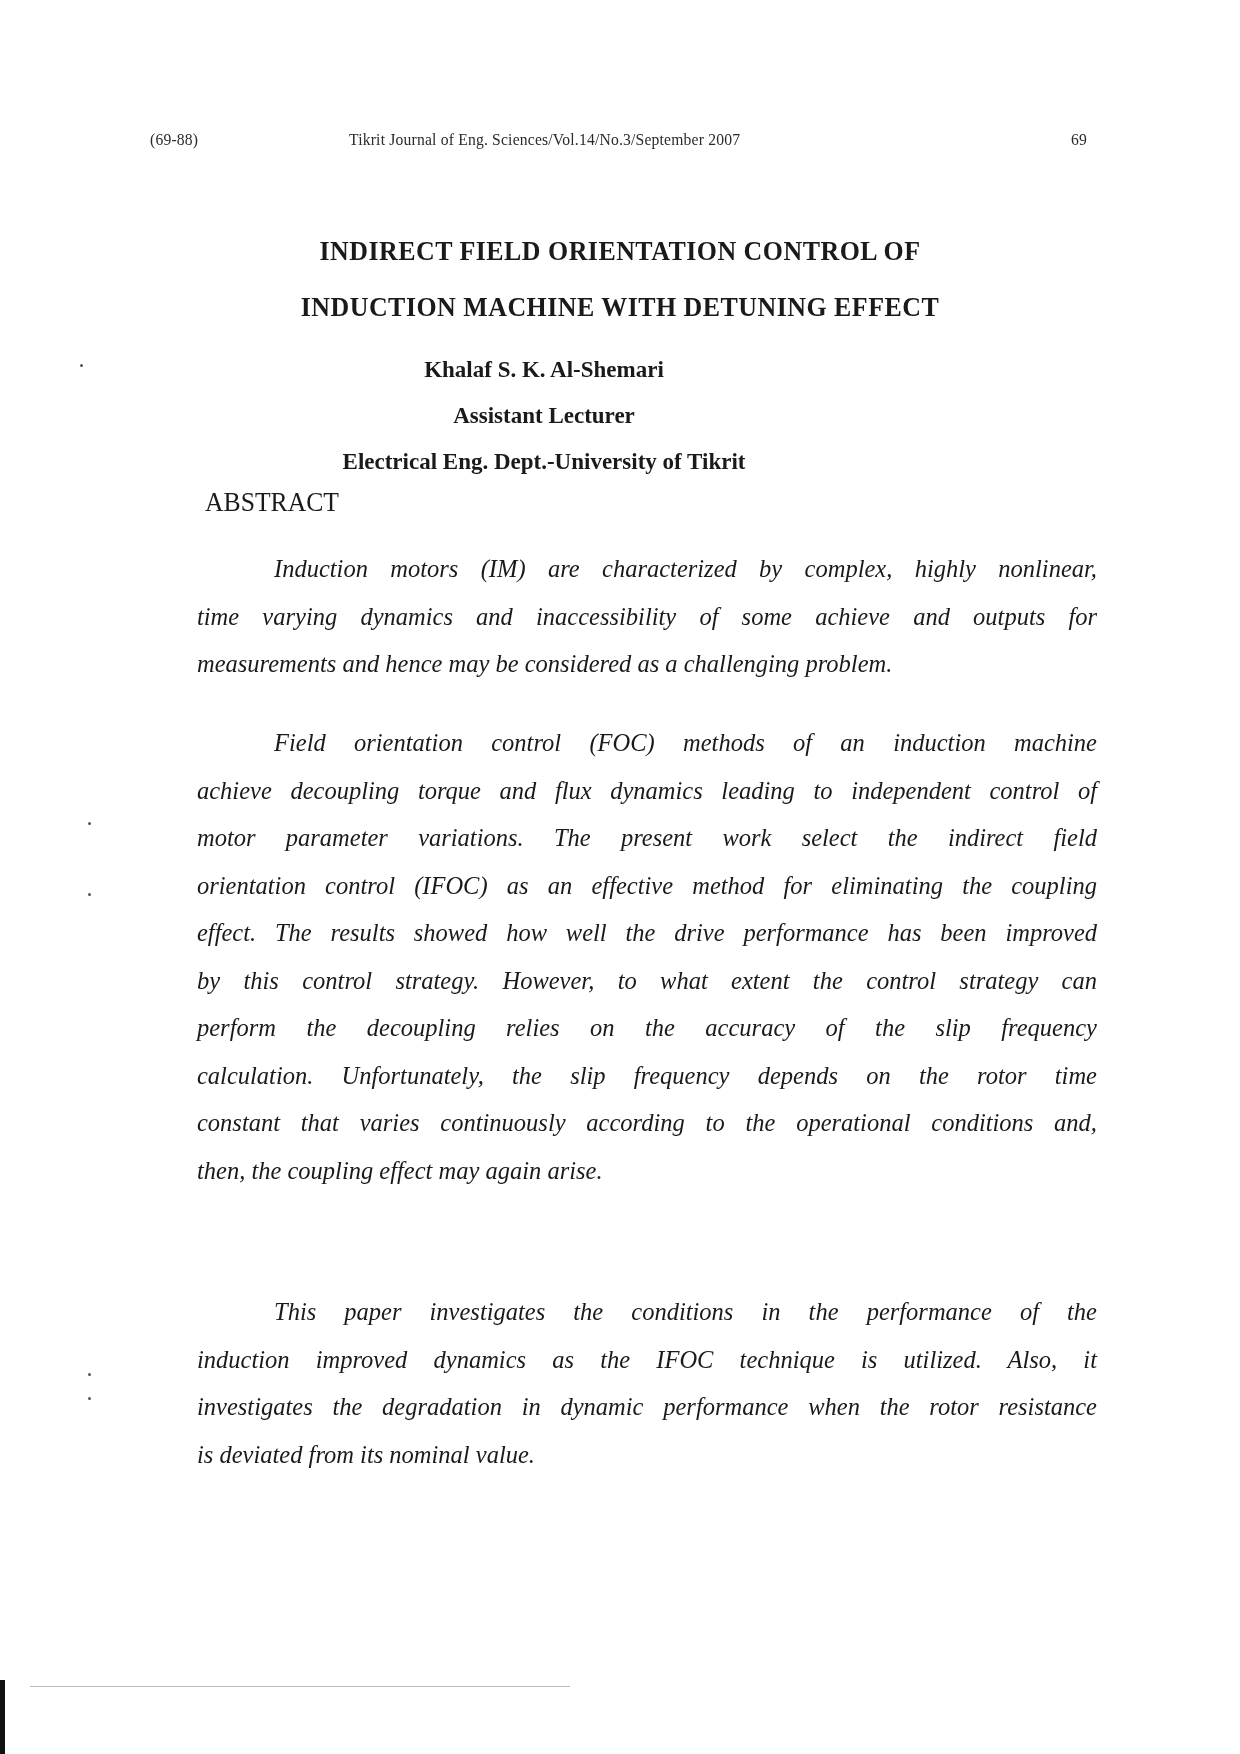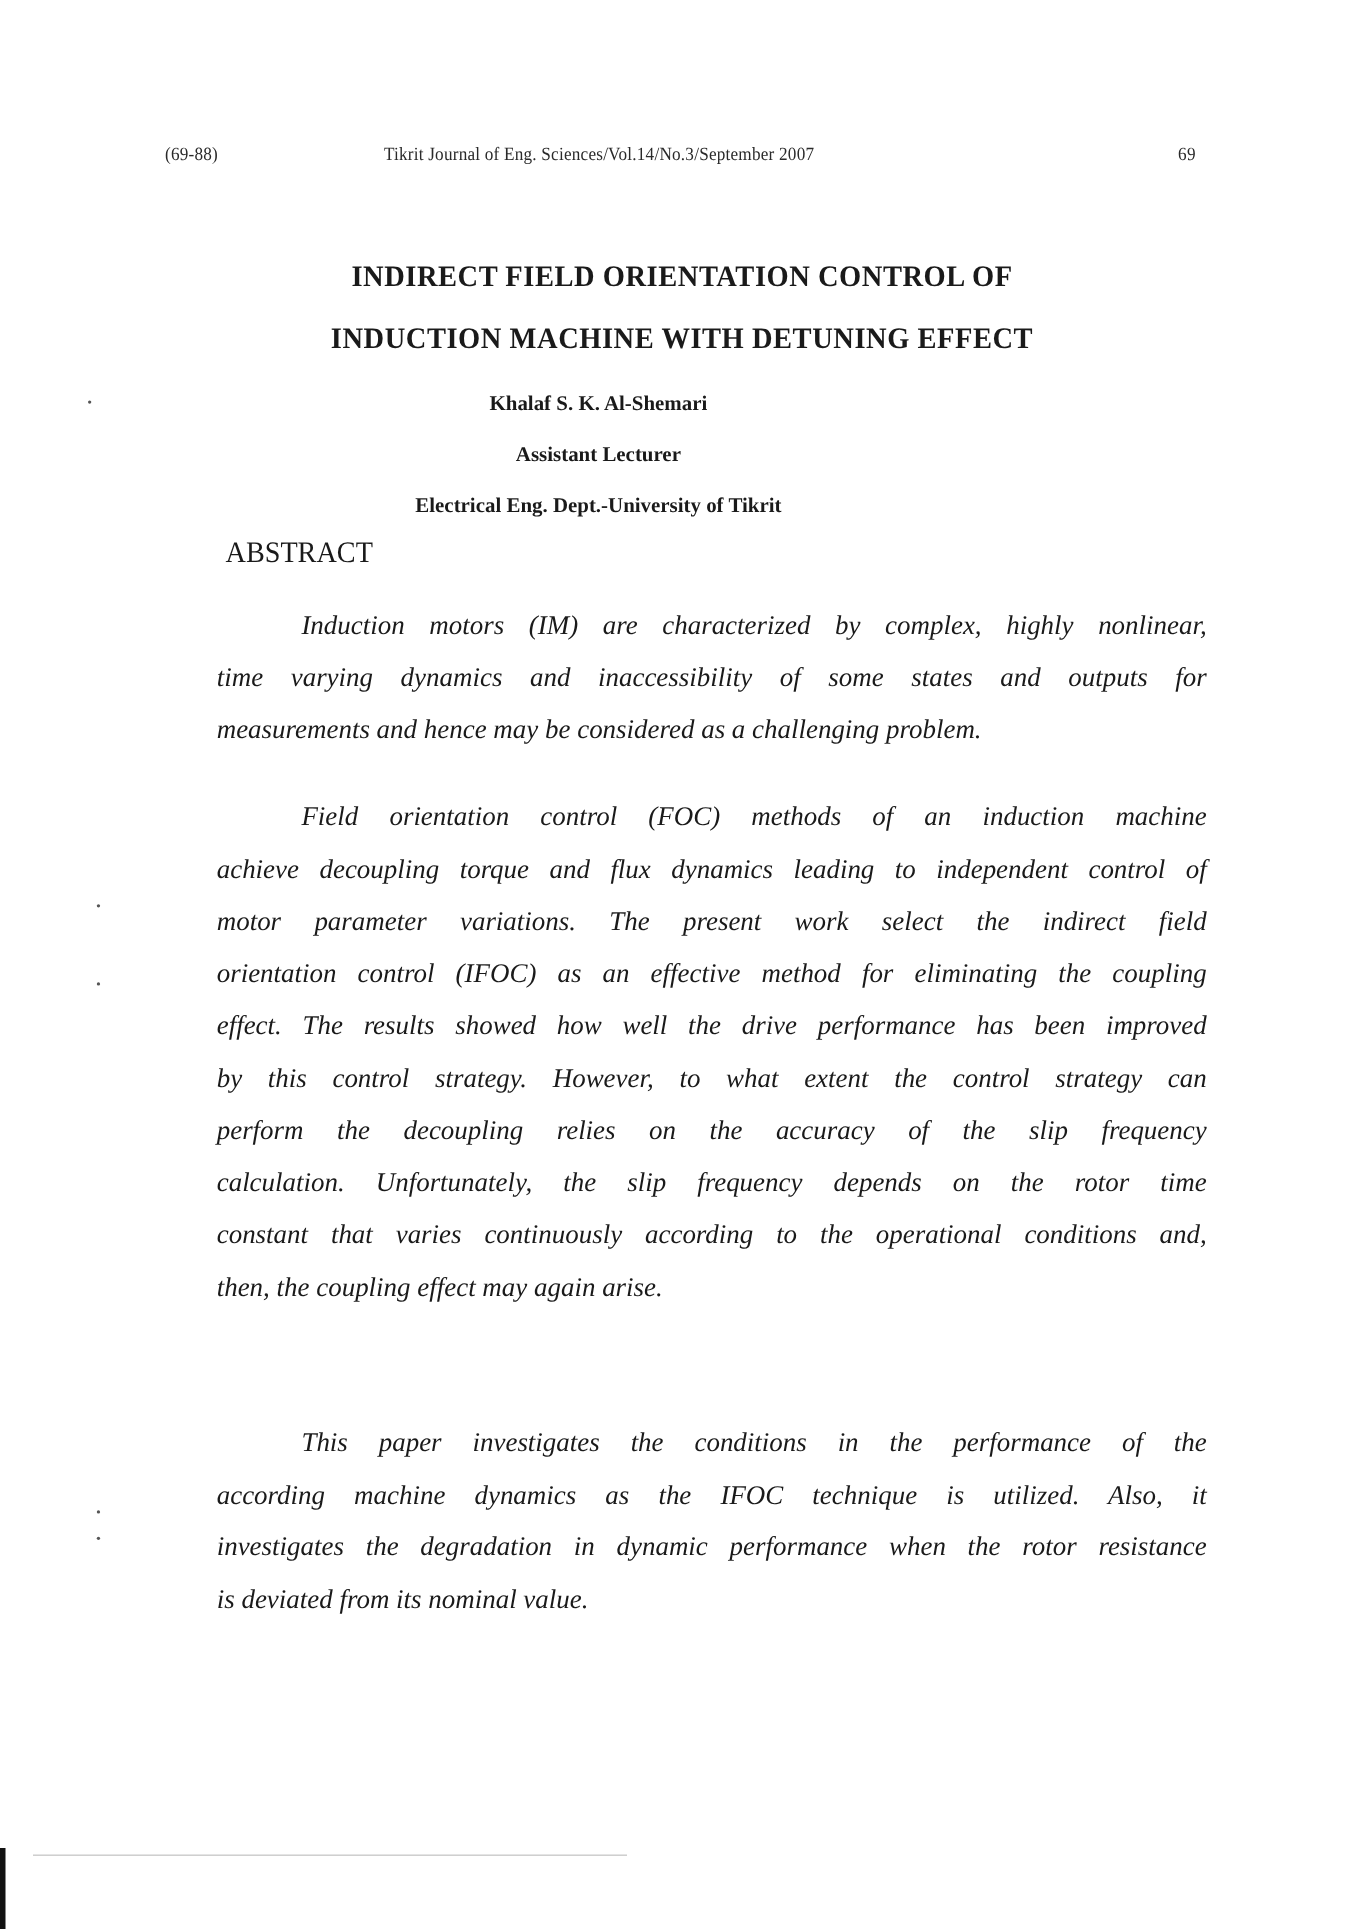--- a/index.html
+++ b/index.html
@@ -1,21 +1,21 @@
 <!DOCTYPE html>
 <html><head>
 <meta charset="utf-8">
 <style>
   html, body { margin:0; padding:0; background:#ffffff; }
   body { width:1240px; height:1754px; position:relative; overflow:hidden;
          font-family:"Liberation Serif","DejaVu Serif",serif; color:#1a1a1a; }
   .abs { position:absolute; white-space:nowrap; }
   .hdr { top:130px; font-size:17px; color:#2a2a2a; letter-spacing:0.2px; transform:scaleX(0.92); transform-origin:left; }
   .title { left:0; width:1240px; text-align:center; font-weight:bold; font-size:27px; letter-spacing:0.5px; transform:scaleX(0.96); }
-  .author { left:0; width:1088px; text-align:center; font-weight:bold; font-size:19px;font-family:Liberation Serif, serif; }
+  .author { left:0; width:1088px; text-align:center; font-weight:bold; font-size:23px;font-family:Liberation Serif, serif; }
   .abstract-h { left:205px; top:487px; font-size:27px; font-weight:normal; transform:scaleX(0.95); transform-origin:left; }
   .para { position:absolute; left:197px; width:900px; font-size:24.5px; line-height:47.5px; text-align:justify; white-space:normal;font-style:italic; }
   .para .line { display:block; text-align:justify; text-align-last:justify; height:47.5px; }
   .para .line.last { text-align-last:left; }
   .para .line.indent { padding-left:77px; }
   .scan-edge { position:absolute; left:0; top:1680px; width:5px; height:74px; background:#111; }
   .rule { position:absolute; left:30px; top:1686px; width:540px; height:1px; background:#bbb; }
   .dot { position:absolute; width:3px; height:3px; background:#555; border-radius:50%; }
 </style>
 </head>
@@ -31,40 +31,40 @@
   <div class="abs title" style="top:292px;">INDUCTION MACHINE WITH DETUNING EFFECT</div>
 
   <div class="abs author" style="top:357px;">Khalaf S. K. Al-Shemari</div>
   <div class="abs author" style="top:403px;">Assistant Lecturer</div>
   <div class="abs author" style="top:449px;">Electrical Eng. Dept.-University of Tikrit</div>
 
   <div class="abs abstract-h">ABSTRACT</div>
 
   <div class="para" style="top:545px;">
     <span class="line indent">Induction motors (IM) are characterized by complex, highly nonlinear,</span>
-    <span class="line">time varying dynamics and inaccessibility of some states and outputs for</span>
+    <span class="line">time varying dynamics and inaccessibility of some achieve and outputs for</span>
     <span class="line last">measurements and hence may be considered as a challenging problem.</span>
   </div>
 
   <div class="para" style="top:719px;">
     <span class="line indent">Field orientation control (FOC) methods of an induction machine</span>
     <span class="line">achieve decoupling torque and flux dynamics leading to independent control of</span>
     <span class="line">motor parameter variations. The present work select the indirect field</span>
     <span class="line">orientation control (IFOC) as an effective method for eliminating the coupling</span>
     <span class="line">effect. The results showed how well the drive performance has been improved</span>
     <span class="line">by this control strategy. However, to what extent the control strategy can</span>
     <span class="line">perform the decoupling relies on the accuracy of the slip frequency</span>
     <span class="line">calculation. Unfortunately, the slip frequency depends on the rotor time</span>
     <span class="line">constant that varies continuously according to the operational conditions and,</span>
     <span class="line last">then, the coupling effect may again arise.</span>
   </div>
 
   <div class="para" style="top:1288px;">
     <span class="line indent">This paper investigates the conditions in the performance of the</span>
-    <span class="line">according machine dynamics as the IFOC technique is utilized. Also, it</span>
+    <span class="line">induction improved dynamics as the IFOC technique is utilized. Also, it</span>
     <span class="line">investigates the degradation in dynamic performance when the rotor resistance</span>
     <span class="line last">is deviated from its nominal value.</span>
   </div>
 
   <div class="dot" style="left:80px; top:364px;"></div>
   <div class="dot" style="left:88px; top:822px;"></div>
   <div class="dot" style="left:88px; top:893px;"></div>
   <div class="dot" style="left:88px; top:1373px;"></div>
   <div class="dot" style="left:88px; top:1397px;"></div>
   <div class="rule"></div>

